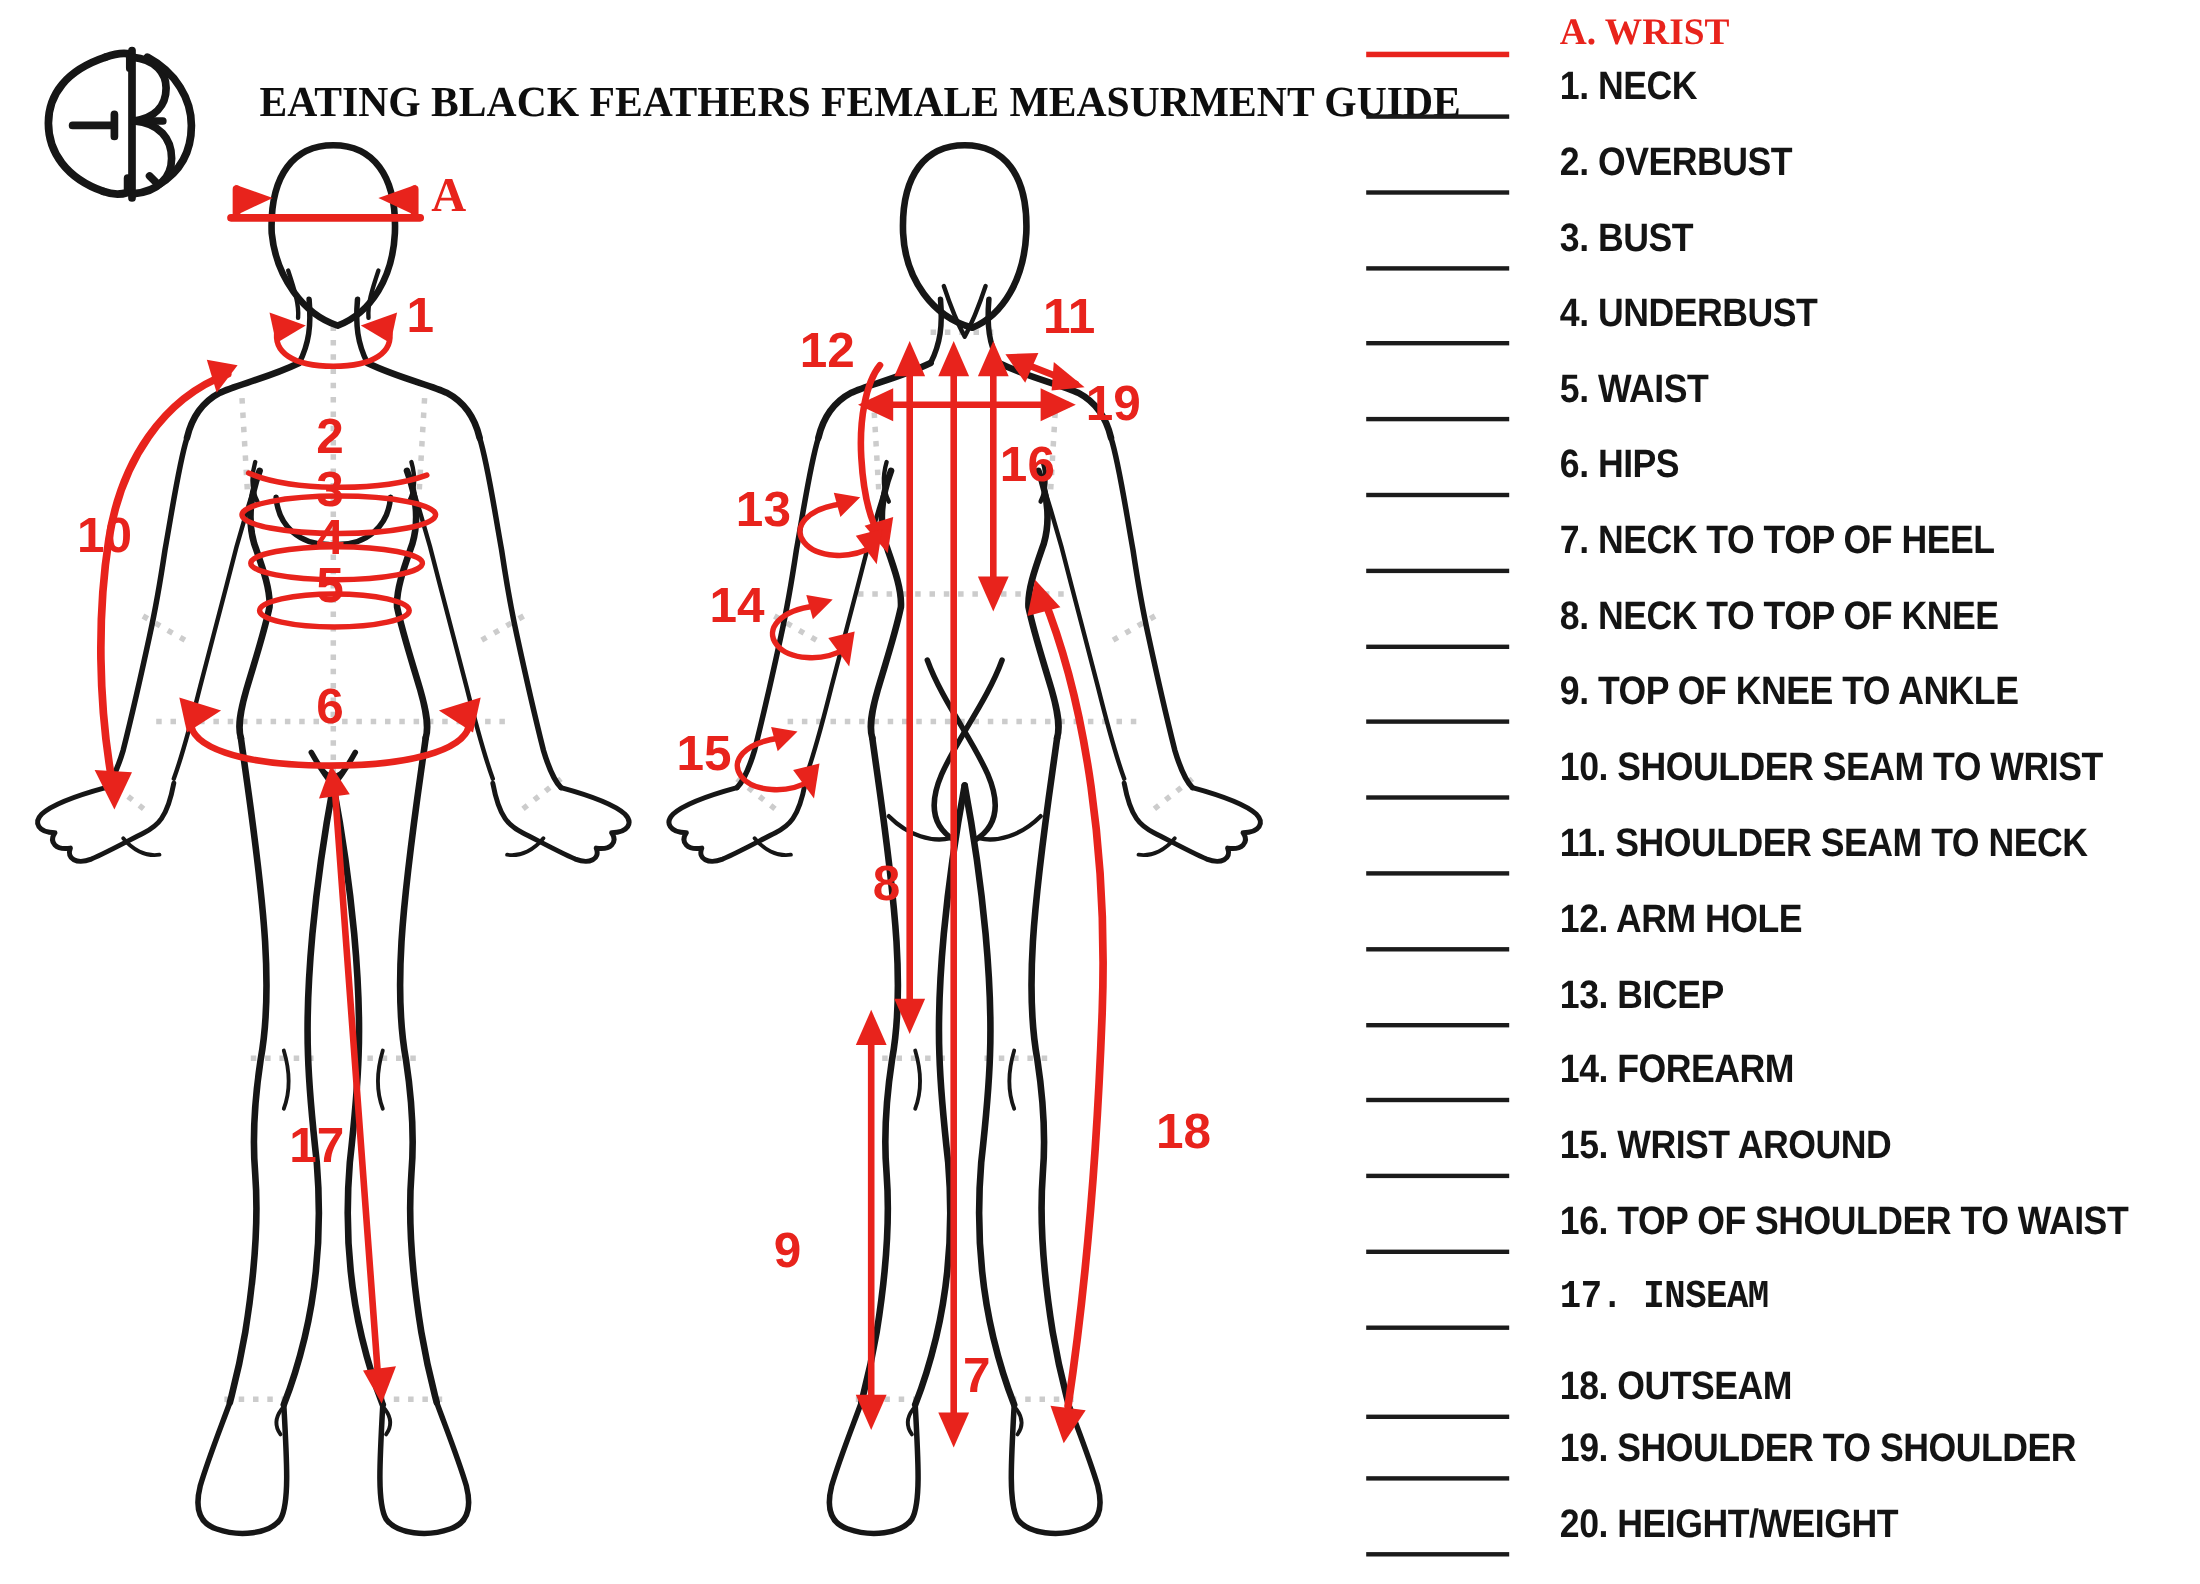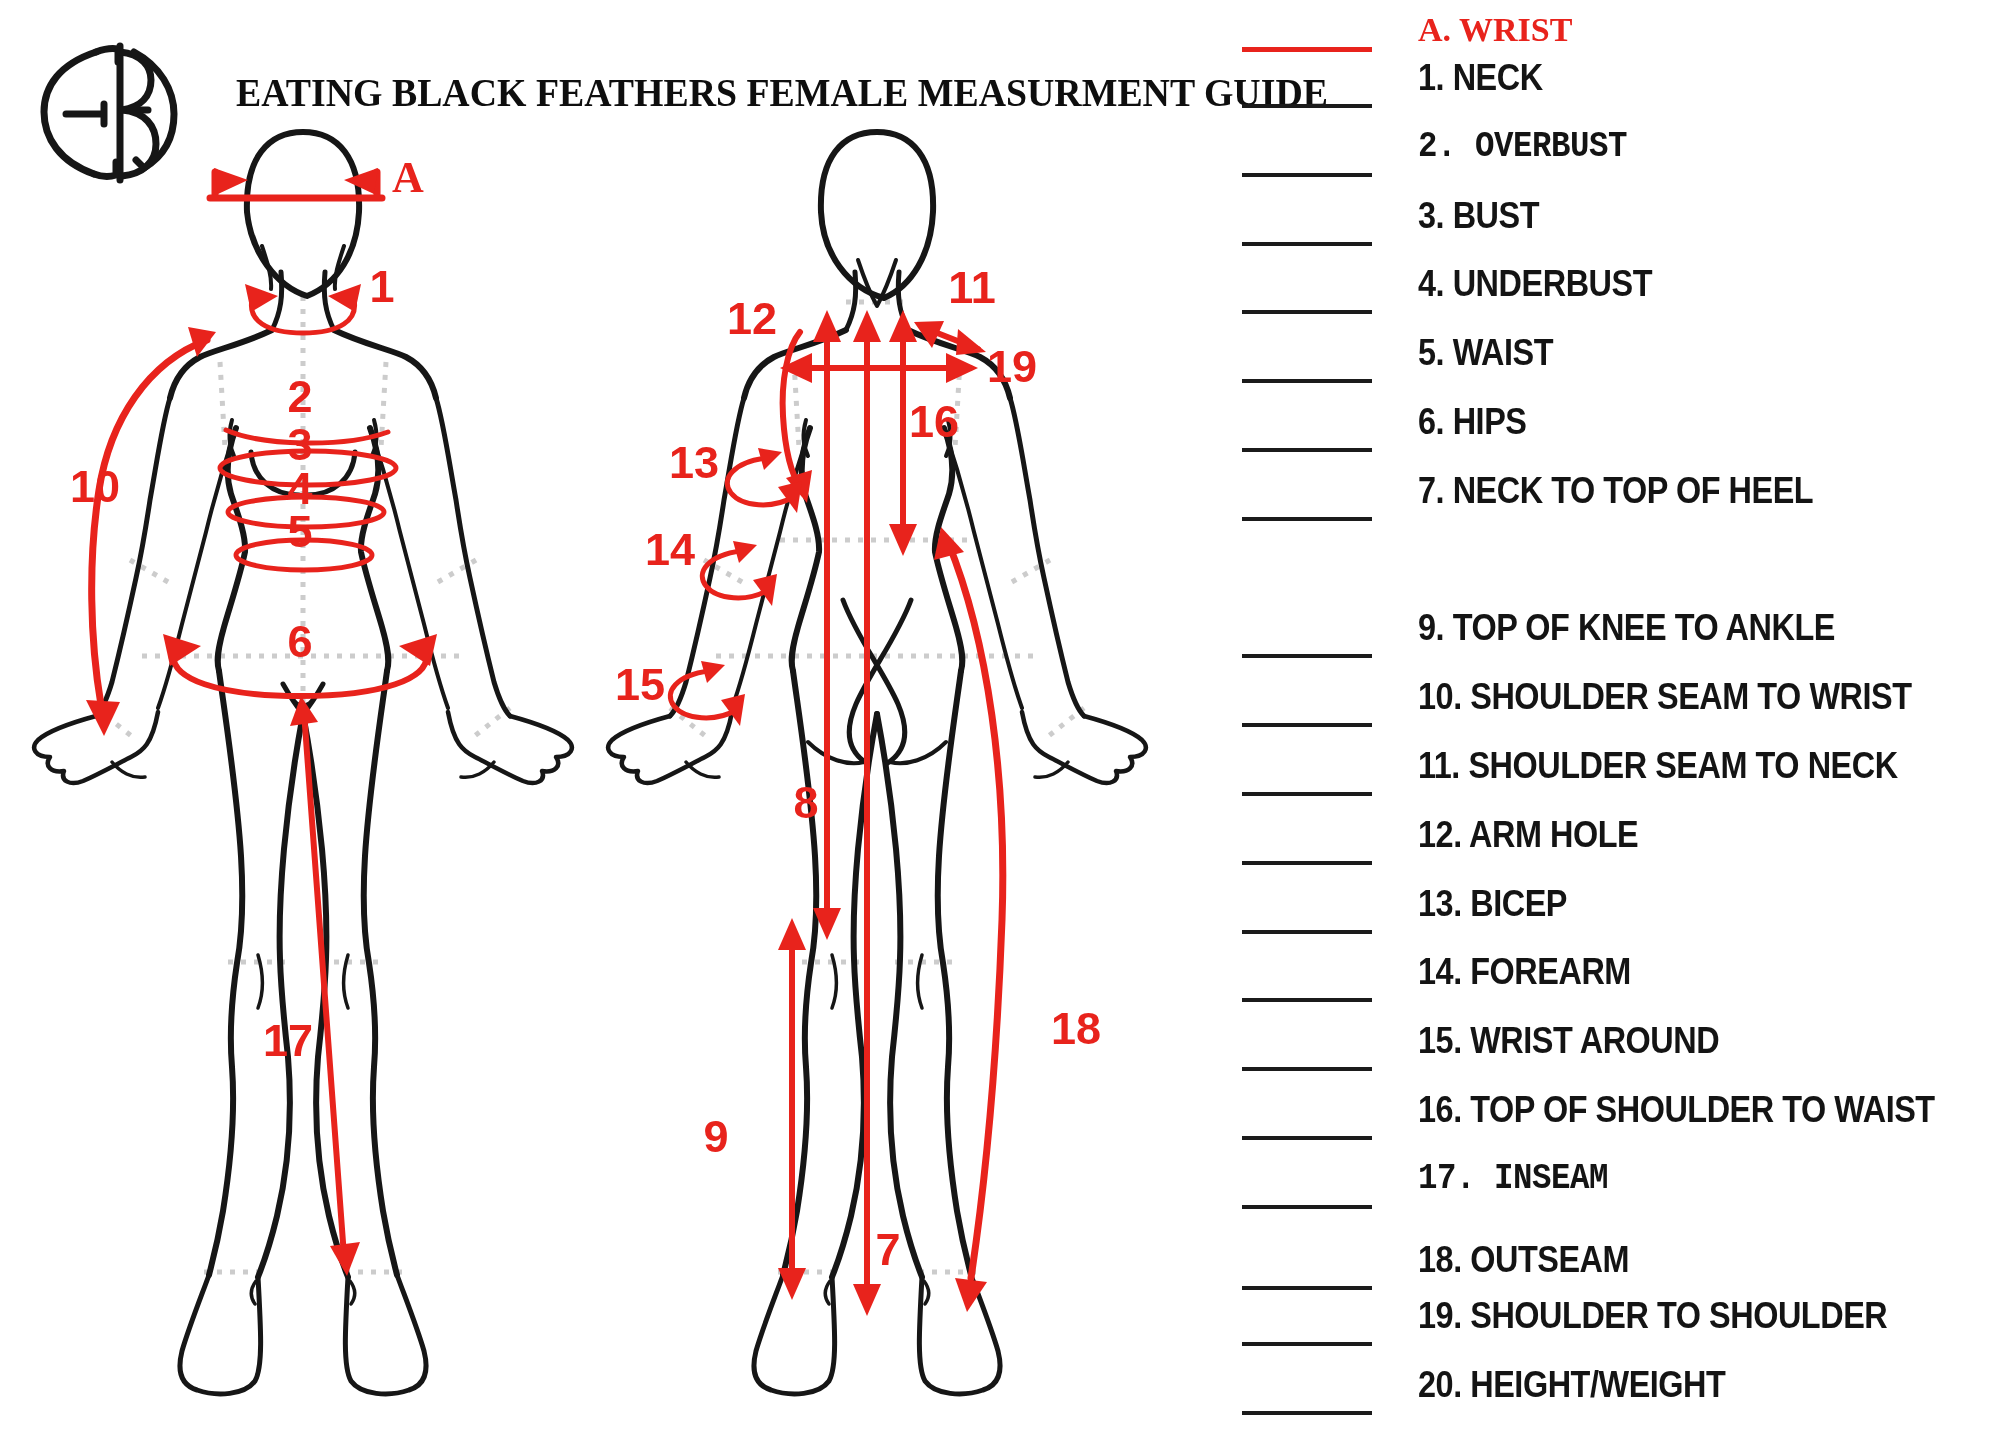--- a/index.html
+++ b/index.html
@@ -229,21 +229,21 @@
   <div id="measure-list">
 
   <div class="mrow accent" style="top: 8px;">
         <span class="mline"></span>
         <span class="mlabel">A. WRIST</span>
       </div>
       <div class="mrow" style="top: 56px;">
         <span class="mline"></span>
         <span class="mlabel">1. NECK</span>
       </div>
-      <div class="mrow" style="top: 125px; font-family: Liberation Mono, monospace;">
+      <div class="mrow" style="top: 125px;">
         <span class="mline"></span>
         <span class="mlabel">2. OVERBUST</span>
       </div>
       <div class="mrow" style="top: 194px;">
         <span class="mline"></span>
         <span class="mlabel">3. BUST</span>
       </div>
       <div class="mrow" style="top: 262px;">
         <span class="mline"></span>
         <span class="mlabel">4. UNDERBUST</span>
@@ -253,20 +253,24 @@
         <span class="mlabel">5. WAIST</span>
       </div>
       <div class="mrow" style="top: 400px;">
         <span class="mline"></span>
         <span class="mlabel">6. HIPS</span>
       </div>
       <div class="mrow" style="top: 469px;">
         <span class="mline"></span>
         <span class="mlabel">7. NECK TO TOP OF HEEL</span>
       </div>
+      <div class="mrow" style="top: 538px;">
+        <span class="mline"></span>
+        <span class="mlabel">8. NECK TO TOP OF KNEE</span>
+      </div>
       <div class="mrow" style="top: 606px;">
         <span class="mline"></span>
         <span class="mlabel">9. TOP OF KNEE TO ANKLE</span>
       </div>
       <div class="mrow" style="top: 675px;">
         <span class="mline"></span>
         <span class="mlabel">10. SHOULDER SEAM TO WRIST</span>
       </div>
       <div class="mrow" style="top: 744px;">
         <span class="mline"></span>

